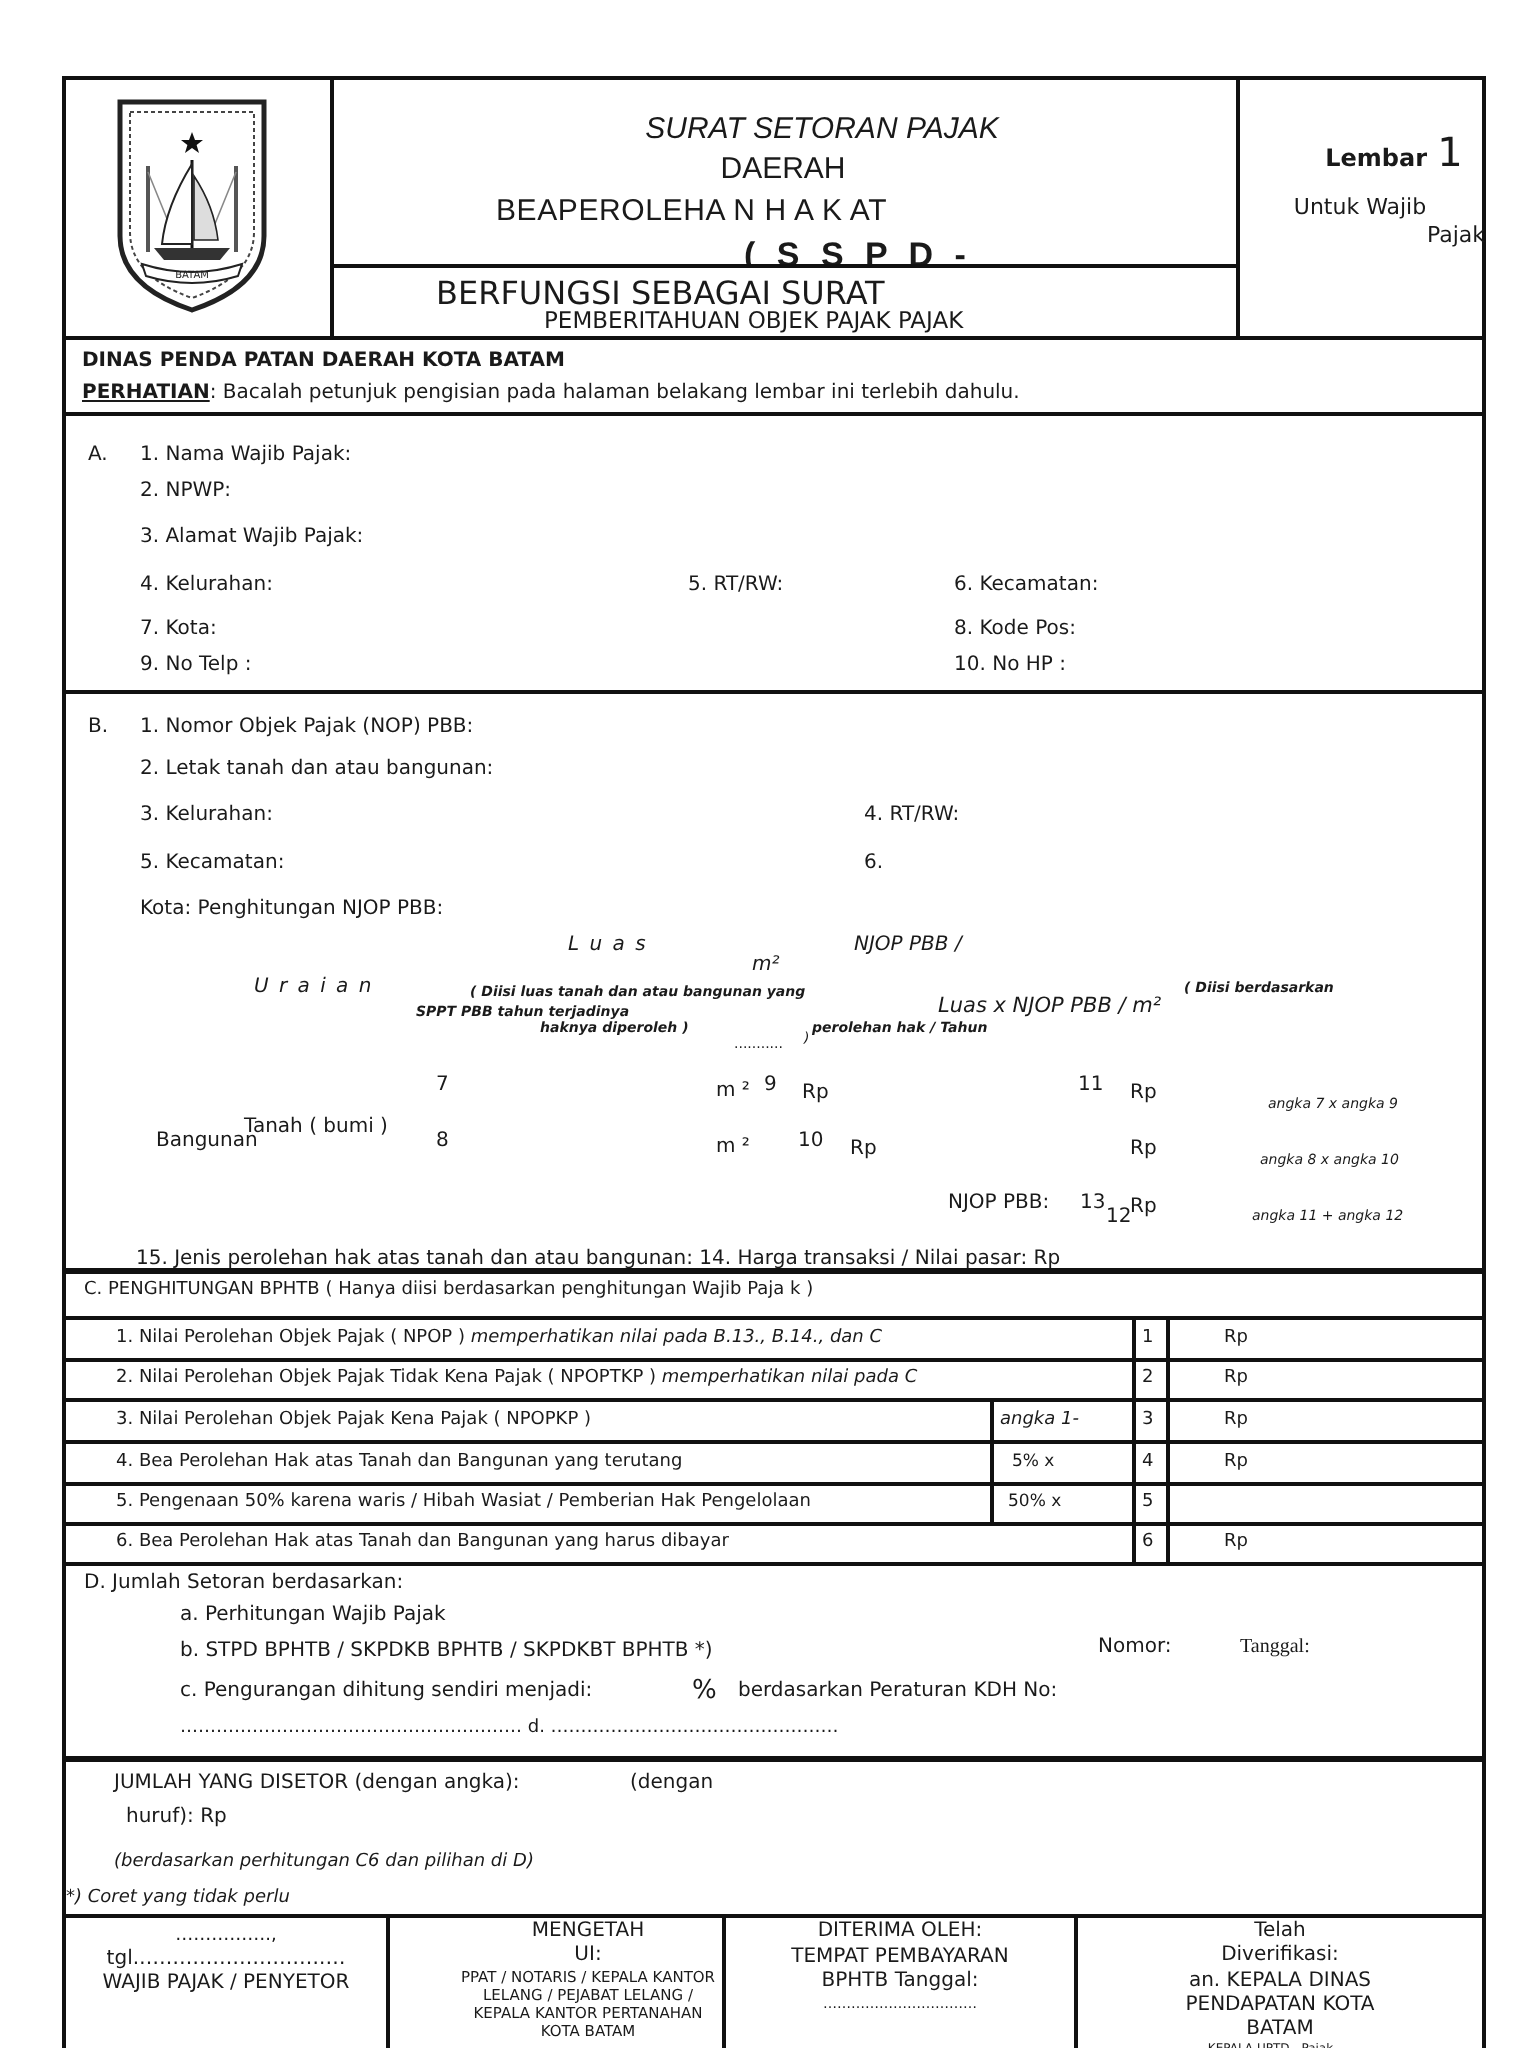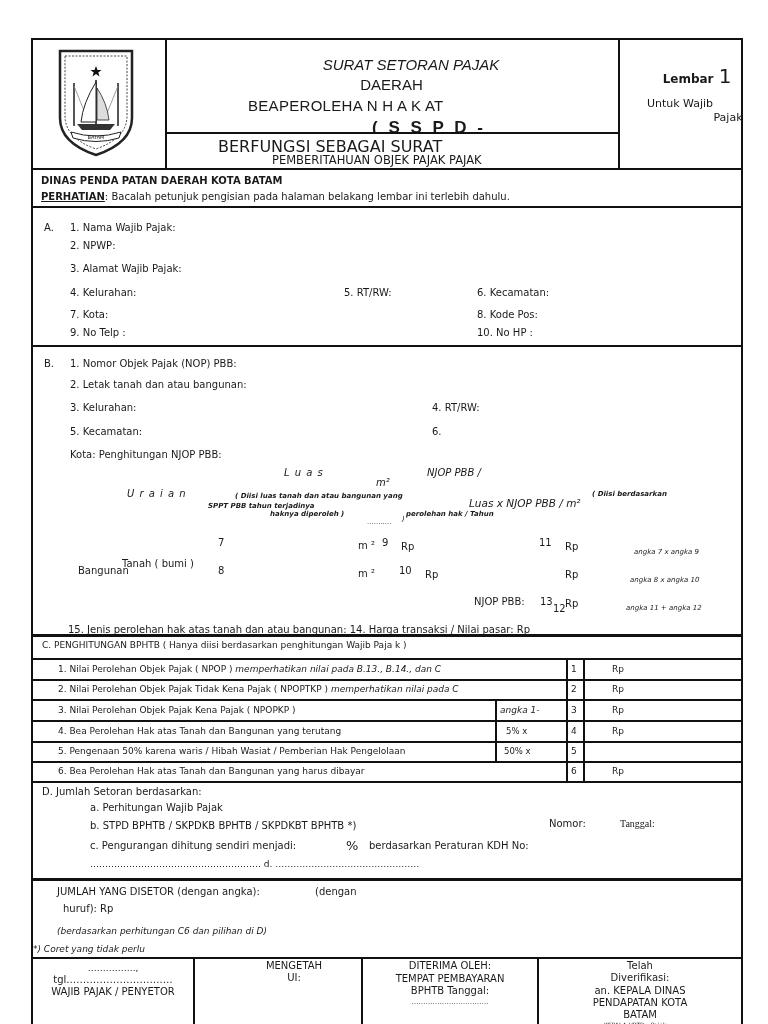--- a/index.html
+++ b/index.html
@@ -197,20 +197,26 @@
 
 <div class="abs center f10" style="left:33px;width:160px;top:962px;line-height:12px;">
   <div style="font-size:9px;">…………….,</div>
   <div>tgl.……………………….…</div>
   <div>WAJIB PAJAK / PENYETOR</div>
 </div>
 
 <div class="abs center f10" style="left:195px;width:198px;top:960px;line-height:12px;">
   <div>MENGETAH</div>
   <div>UI:</div>
+  <div style="font-size:7.5px;line-height:9px;">
+    <div>PPAT / NOTARIS / KEPALA KANTOR</div>
+    <div>LELANG / PEJABAT LELANG /</div>
+    <div>KEPALA KANTOR PERTANAHAN</div>
+    <div>KOTA BATAM</div>
+  </div>
 </div>
 
 <div class="abs center f10" style="left:363px;width:174px;top:960px;line-height:12.5px;">
   <div>DITERIMA OLEH:</div>
   <div>TEMPAT PEMBAYARAN</div>
   <div>BPHTB Tanggal:</div>
   <div style="font-size:7px;line-height:8px;">……………………………</div>
 </div>
 
 <div class="abs center f10" style="left:539px;width:202px;top:960px;line-height:12.3px;">

